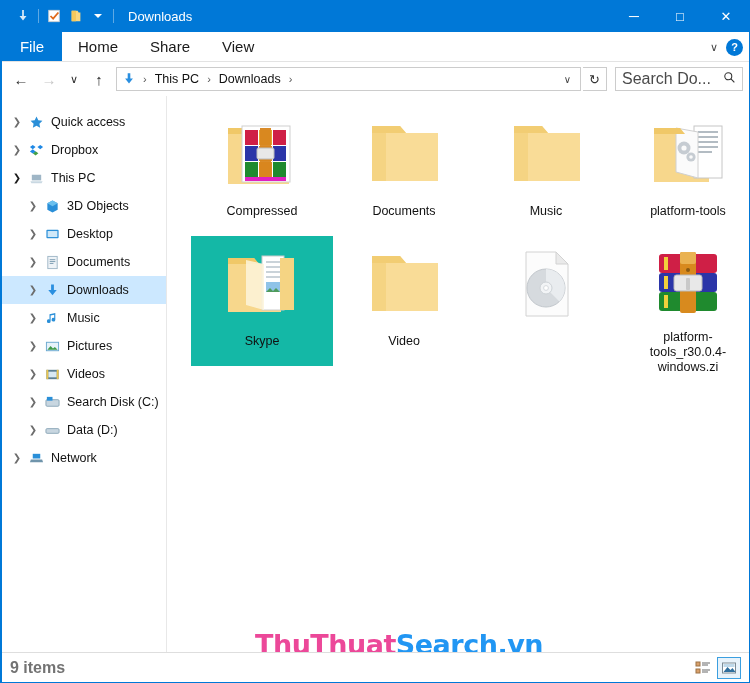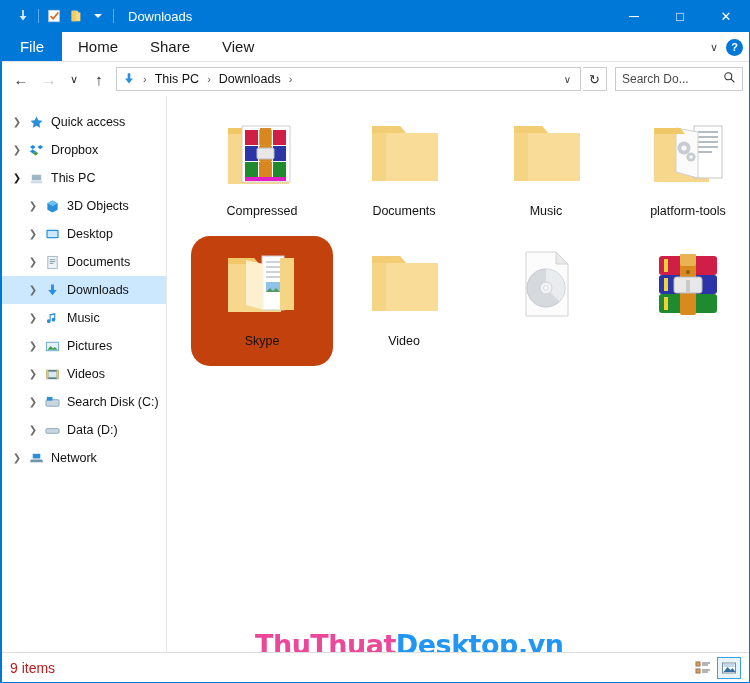--- a/index.html
+++ b/index.html
@@ -96,21 +96,21 @@
     width: 24px; height: 24px; display: flex;
     align-items: center; justify-content: center;
     border: 1px solid #cccccc; border-left: none;
     font-size: 13px; color: #333; background: #fff;
   }
   .search-field {
     width: 128px; height: 24px; border: 1px solid #cccccc;
     margin-left: 6px; display: flex; align-items: center;
     padding: 0 6px; justify-content: space-between;
   }
-  .search-ph { font-size: 12px; color: #4a4a4a; white-space: nowrap; }
+  .search-ph { font-size: 16px; color: #4a4a4a; white-space: nowrap; }
 
   
   .body {
     flex: 1; display: flex; min-height: 0; position: relative;
   }
   .sidebar {
     width: 165px; flex: 0 0 165px; background: #ffffff;
     border-right: 1px solid #e8e8e8;
     padding-top: 12px; overflow: hidden;
   }
@@ -151,41 +151,40 @@
   .cell .thumb {
     width: 96px; height: 84px;
     display: flex; align-items: center; justify-content: center;
   }
   .cell .label {
     font-size: 12.5px; color: #111; text-align: center;
     line-height: 15px; max-width: 120px; word-break: break-word;
     margin-top: 8px;
   }
   .cell.selected {
-    background: #c2410c;
-    border-radius: 19px;
+    background: #14b8a6;
   }
 
   
   .watermark {
     position: absolute; left: 88px; top: 533px;
     font-size: 27px; font-weight: bold;
     font-family: "DejaVu Sans", sans-serif;
     letter-spacing: -0.5px; white-space: nowrap;
   }
   .wm-red { color: #ec4899; }
   .wm-blue { color: #2196f3; }
 
   
   .statusbar {
     height: 30px; flex: 0 0 30px;
     border-top: 1px solid #dedede; background: #ffffff;
     display: flex; align-items: center; padding: 0 8px;
   }
-  .status-text { font-size: 14px; color: #b91c1c; }
+  .status-text { font-size: 16px; color: #737373; font-weight: bold; }
   .status-spacer { flex: 1; }
   .viewbtn {
     width: 24px; height: 22px; display: flex;
     align-items: center; justify-content: center;
     margin-left: 2px;
   }
   .viewbtn.active { border: 1px solid #3b9fe0; background: #e8f3fb; }
 </style>
 </head>
 <body>
@@ -535,25 +534,26 @@
               <rect x="22" y="15" width="4" height="13" fill="#f2d03c"></rect>
               <rect x="22" y="34" width="4" height="13" fill="#f2d03c"></rect>
               <rect x="22" y="53" width="4" height="13" fill="#f2d03c"></rect>
               <rect x="38" y="10" width="16" height="61" rx="2" fill="#d88a1e"></rect>
               <rect x="38" y="10" width="16" height="12" rx="2" fill="#eab251"></rect>
               <rect x="32" y="33" width="28" height="16" rx="2.5" fill="#e8e8e8" stroke="#b9b9b9"></rect>
               <rect x="44" y="36" width="4" height="12" rx="1" fill="#c9c9c9"></rect>
               <circle cx="46" cy="28" r="2" fill="#8a5a12"></circle>
             </svg>
           </div>
+          <div class="label">platform-tools_r30.0.4-windows.zi</div>
         </div>
       </div>
 
       <div class="watermark">
-        <span class="wm-red">ThuThuat</span><span class="wm-blue">Desktop.vn</span>
+        <span class="wm-red">ThuThuat</span><span class="wm-blue">Search.vn</span>
       </div>
     </div>
   </div>
 
   <div class="statusbar">
     <div class="status-text">9 items</div>
     <div class="status-spacer"></div>
     <div class="viewbtn">
       <svg width="16" height="16" viewBox="0 0 16 16">
         <rect x="1" y="2" width="4" height="4" fill="#d9a06b" stroke="#9b7246"></rect>

